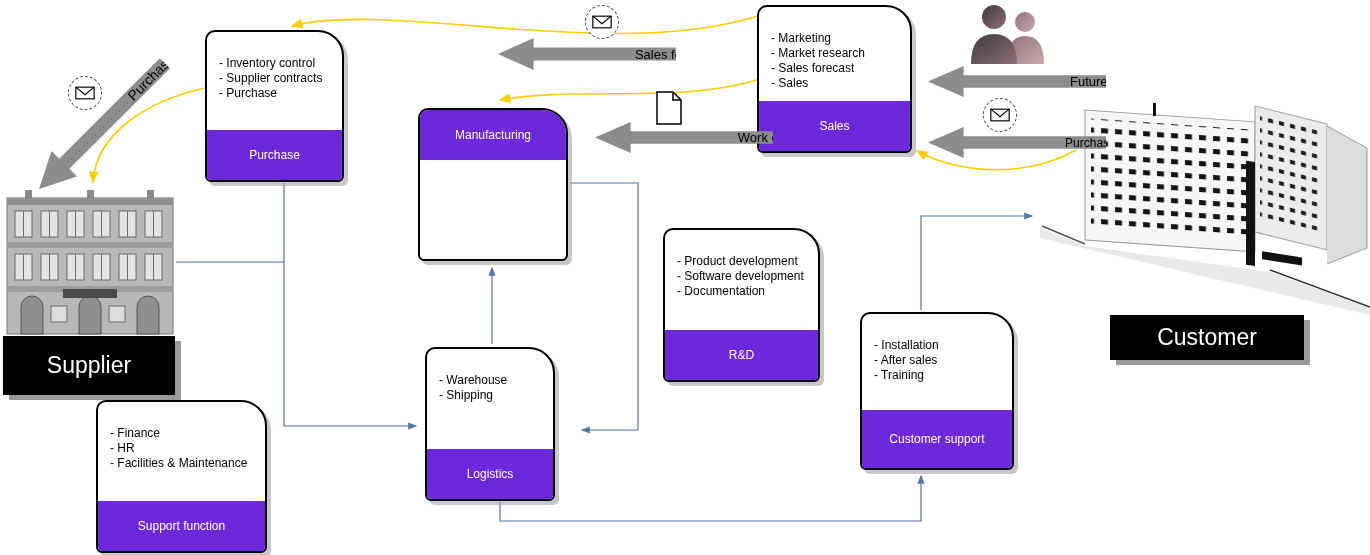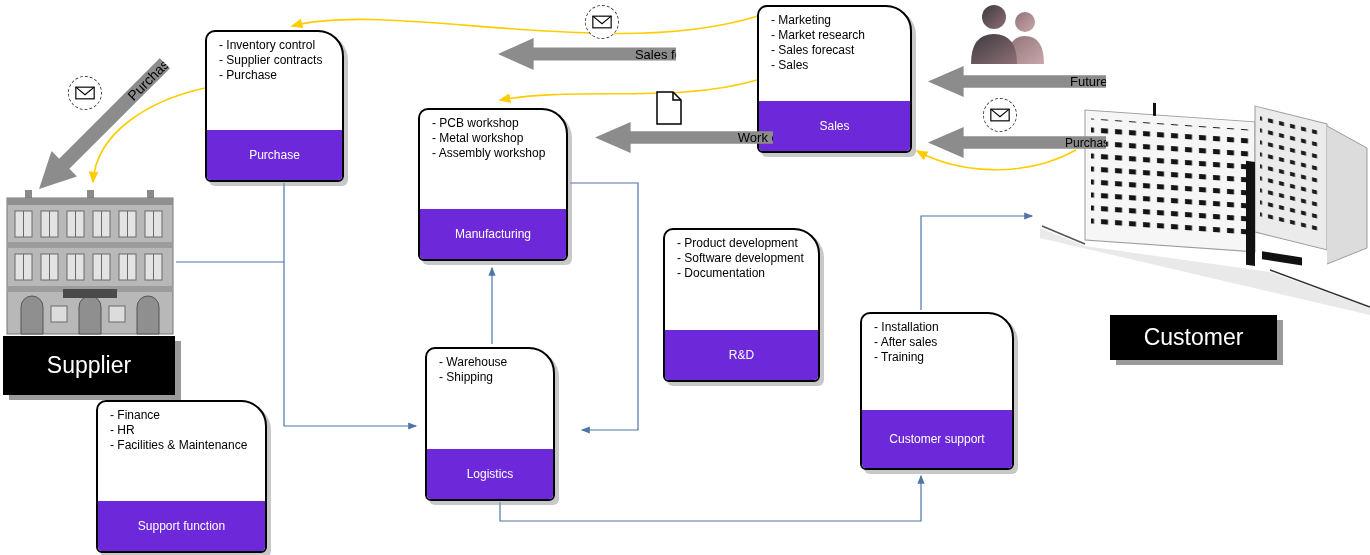--- a/index.html
+++ b/index.html
@@ -3,21 +3,21 @@
 <meta charset="utf-8">
 <style>
   *{box-sizing:border-box;margin:0;padding:0}
   body{font-family:"Liberation Sans",sans-serif;background:#fff}
   .canvas{position:relative;width:1370px;height:555px;background:#fff;overflow:hidden}
   .connectors{position:absolute;left:0;top:0;z-index:1}
   .building{position:absolute;z-index:2}
   .dept{position:absolute;z-index:3;display:flex;flex-direction:column;border:2px solid #000;
         border-radius:10px 26px 6px 6px;background:#fff;overflow:hidden;
         box-shadow:4px 4px 0 rgba(155,155,155,.55)}
-  .dept-body{flex:1;padding:6px 14px 0 12px;font-size:12px;line-height:15px;color:#000}
+  .dept-body{flex:1;padding:24px 14px 0 12px;font-size:12px;line-height:15px;color:#000}
   .dept-footer{height:50px;background:#6d28d9;color:#fff;font-size:12px;display:flex;
                align-items:center;justify-content:center;flex:none;text-align:center}
   .entity-label{position:absolute;z-index:3;background:#000;color:#fff;display:flex;
                 align-items:center;justify-content:center;font-size:23px;
                 box-shadow:6px 5px 0 #9a9a9a}
   .block-arrow{position:absolute;z-index:4;background:#8c8c8c;color:#000;font-size:13px;
                display:flex;align-items:center;justify-content:center;padding-left:13%;
                clip-path:polygon(0 50%,20% 0,20% 30%,100% 30%,100% 70%,20% 70%,20% 100%);
                white-space:nowrap}
   .icon-badge{position:absolute;z-index:5;width:34px;height:34px;border:1px dashed #444;
@@ -129,25 +129,20 @@
     <div class="dept-body">
       <div>- Marketing</div>
       <div>- Market research</div>
       <div>- Sales forecast</div>
       <div>- Sales</div>
     </div>
     <div class="dept-footer">Sales</div>
   </div>
 
   <div class="dept" style="left:418px;top:108px;width:150px;height:153px">
-    <div class="dept-body">
-      <div>- PCB workshop</div>
-      <div>- Metal workshop</div>
-      <div>- Assembly workshop</div>
-    </div>
     <div class="dept-footer">Manufacturing</div>
   </div>
 
   <div class="dept" style="left:663px;top:228px;width:157px;height:154px">
     <div class="dept-body">
       <div>- Product development</div>
       <div>- Software development</div>
       <div>- Documentation</div>
     </div>
     <div class="dept-footer">R&amp;D</div>
@@ -173,21 +168,21 @@
   <div class="dept" style="left:96px;top:400px;width:171px;height:153px">
     <div class="dept-body">
       <div>- Finance</div>
       <div>- HR</div>
       <div>- Facilities &amp; Maintenance</div>
     </div>
     <div class="dept-footer">Support function</div>
   </div>
 
   <div class="entity-label" style="left:3px;top:336px;width:172px;height:59px">Supplier</div>
-  <div class="entity-label" style="left:1110px;top:315px;width:167px;height:45px">Customer</div>
+  <div class="entity-label" style="left:1110px;top:315px;width:194px;height:45px">Customer</div>
 
   <div class="block-arrow" style="left:13px;top:108px;width:178px;height:36px;transform:rotate(-45deg);font-size:14px">Purchase Order</div>
   <div class="block-arrow" style="left:498px;top:38px;width:178px;height:32px">Sales forecast</div>
   <div class="block-arrow" style="left:595px;top:122px;width:153px;height:31px">Work orders</div>
   <div class="block-arrow" style="left:928px;top:66px;width:134px;height:31px">Future plans</div>
   <div class="block-arrow" style="left:928px;top:127px;width:134px;height:31px;font-size:12px">Purchase order</div>
 
   <div class="icon-badge" style="left:68px;top:76px">
     <svg width="20" height="14" viewBox="0 0 24 16">
       <rect x="1" y="1" width="22" height="14" fill="#fff" stroke="#000" stroke-width="1.4"></rect>

